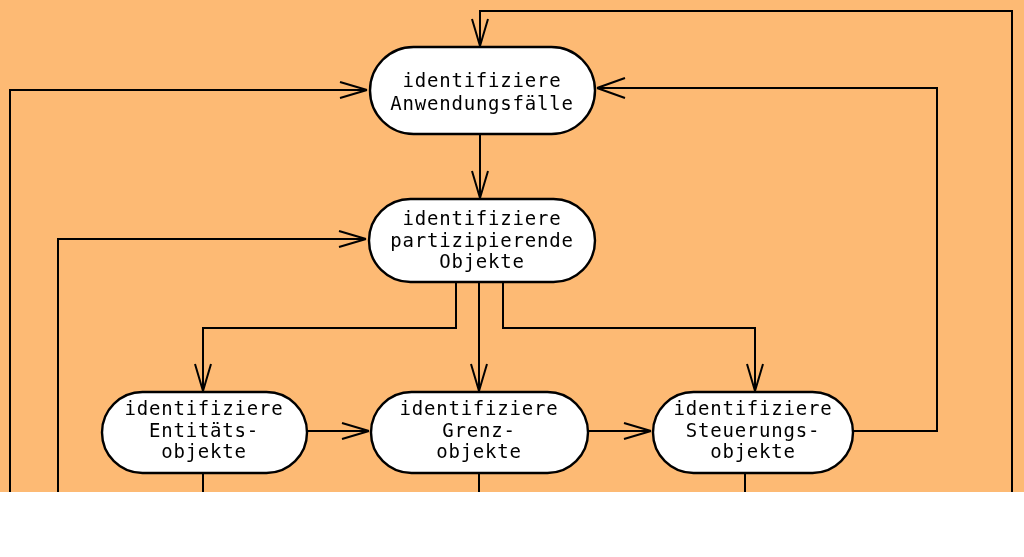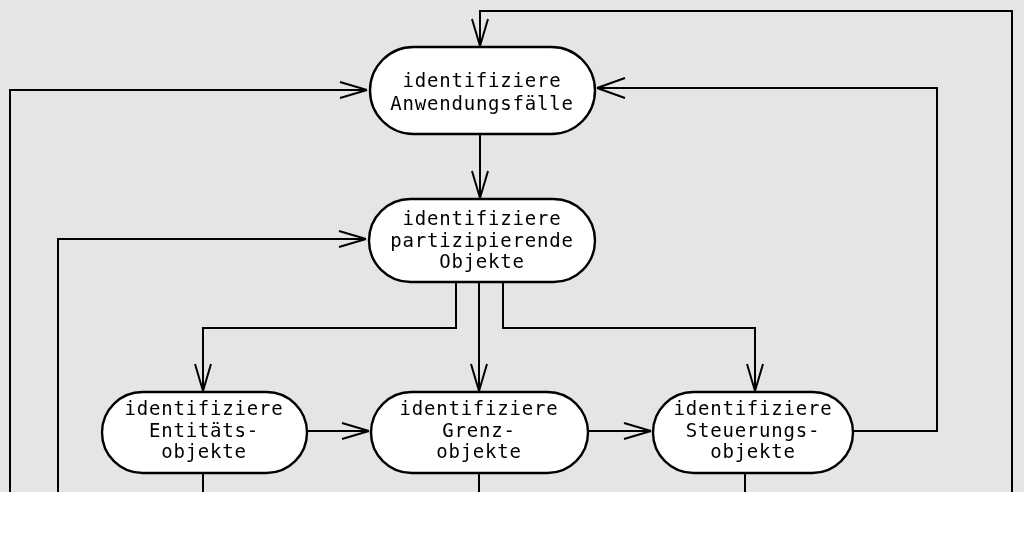--- a/index.html
+++ b/index.html
@@ -4,21 +4,21 @@
 <style>
   html, body {
     margin: 0;
     padding: 0;
     background: #ffffff;
   }
   .canvas {
     position: relative;
     width: 1024px;
     height: 492px;
-    background: #e5e5e5;
+    background: #fdba74;
     overflow: hidden;
   }
   svg {
     display: block;
   }
   .node-shape {
     fill: #ffffff;
     stroke: #000000;
     stroke-width: 2.4;
   }

